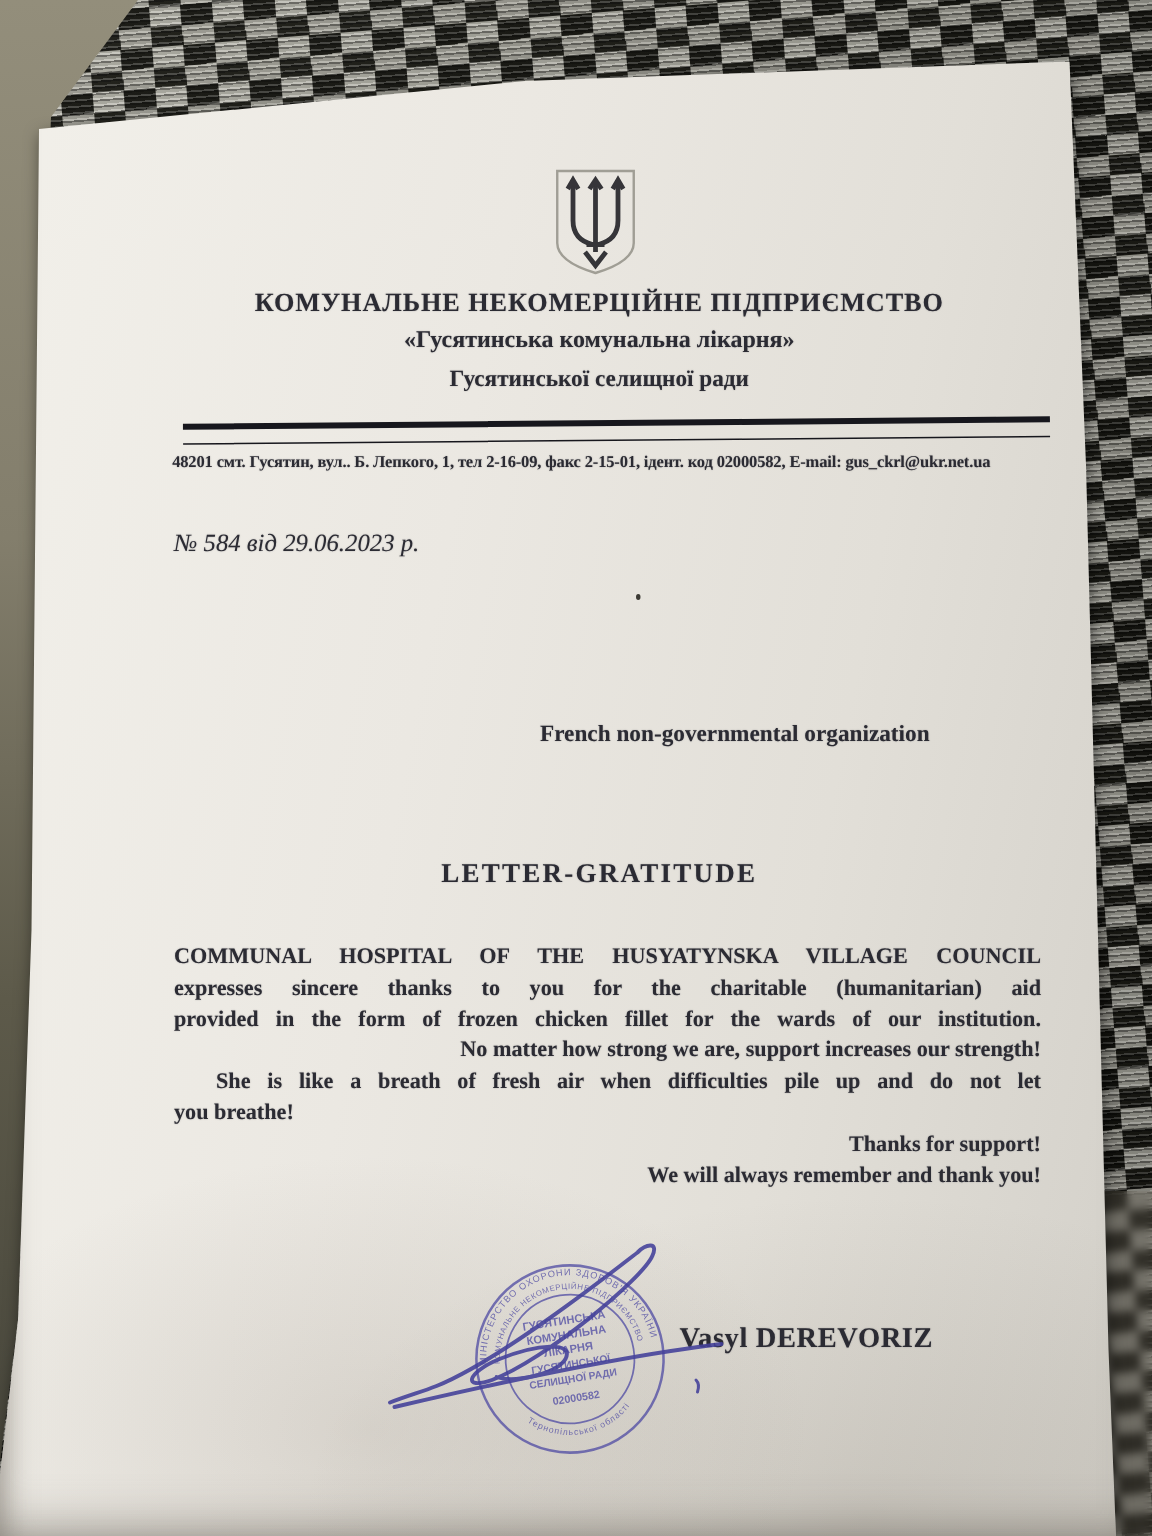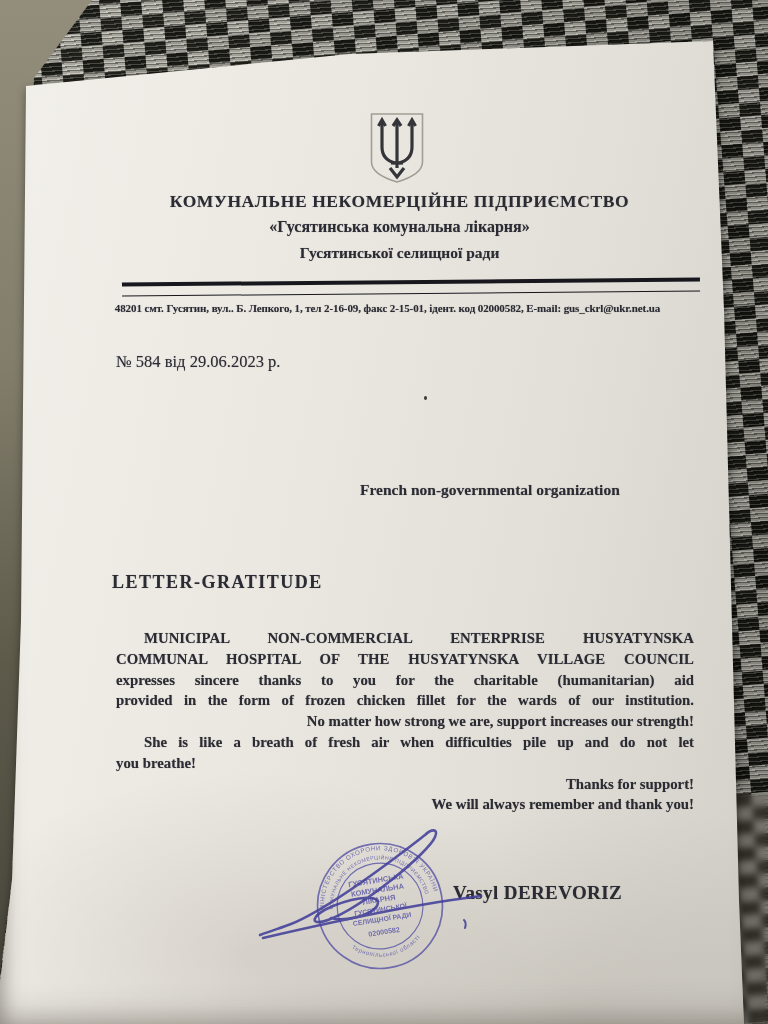--- a/index.html
+++ b/index.html
@@ -43,23 +43,23 @@
   .t{position:absolute;color:#2b2b33;text-shadow:0 0 1px rgba(43,43,51,.38);}
   .head{left:112px;top:188px;width:575px;text-align:center;font-weight:bold;}
   .head .h1{font-size:17.5px;letter-spacing:.6px;line-height:26px;}
   .head .h2{font-size:16px;line-height:26px;}
   .head .h3{font-size:15.5px;line-height:26px;}
   .rule{position:absolute;left:122px;top:280px;width:578px;height:9px;
     border-top:4.5px solid #17171d;border-bottom:1.8px solid #17171d;
     transform:rotate(-0.5deg);}
   .contact{left:95px;top:302px;width:585px;text-align:center;font-weight:bold;
     font-size:11px;letter-spacing:-.1px;white-space:nowrap;}
-  .ref{left:116px;top:352px;font-size:16.5px;}
+  .ref{left:116px;top:352px;font-size:16.5px;font-style:italic;}
   .recipient{left:360px;top:476px;font-weight:bold;font-size:15.5px;line-height:27px;}
-  .title{left:112px;top:572px;width:575px;font-weight:bold;
+  .title{left:112px;top:572px;width:575px;text-align:center;font-weight:bold;
     font-size:18px;letter-spacing:1.5px;}
   .bodytext{left:116px;top:628px;width:578px;font-weight:bold;font-size:14.8px;
     line-height:20.8px;}
   .bl{white-space:normal;}
   .bl.j{text-align:justify;text-align-last:justify;}
   .bl.indent{padding-left:28px;text-align:right;}
   .closing{left:145px;top:860px;font-weight:bold;font-size:19px;line-height:27px;}
   .signer{left:453px;top:882px;font-weight:bold;font-size:19px;letter-spacing:.4px;}
 
   .emblem{position:absolute;left:368px;top:111px;width:58px;height:74px;opacity:.92;}
@@ -110,21 +110,20 @@
 
       <div class="t ref">№ 584 від 29.06.2023 р.</div>
 
       <div class="t recipient">
         <div>French non-governmental organization</div>
       </div>
 
       <div class="t title">LETTER-GRATITUDE</div>
 
       <div class="t bodytext">
-        <div class="bl indent j">MUNICIPAL NON-COMMERCIAL ENTERPRISE HUSYATYNSKA</div>
         <div class="bl j">COMMUNAL HOSPITAL OF THE HUSYATYNSKA VILLAGE COUNCIL</div>
         <div class="bl j">expresses sincere thanks to you for the charitable (humanitarian) aid</div>
         <div class="bl j">provided in the form of frozen chicken fillet for the wards of our institution.</div>
         <div class="bl indent">No matter how strong we are, support increases our strength!</div>
         <div class="bl indent j">She is like a breath of fresh air when difficulties pile up and do not let</div>
         <div class="bl">you breathe!</div>
         <div class="bl indent">Thanks for support!</div>
         <div class="bl indent">We will always remember and thank you!</div>
       </div>
 

